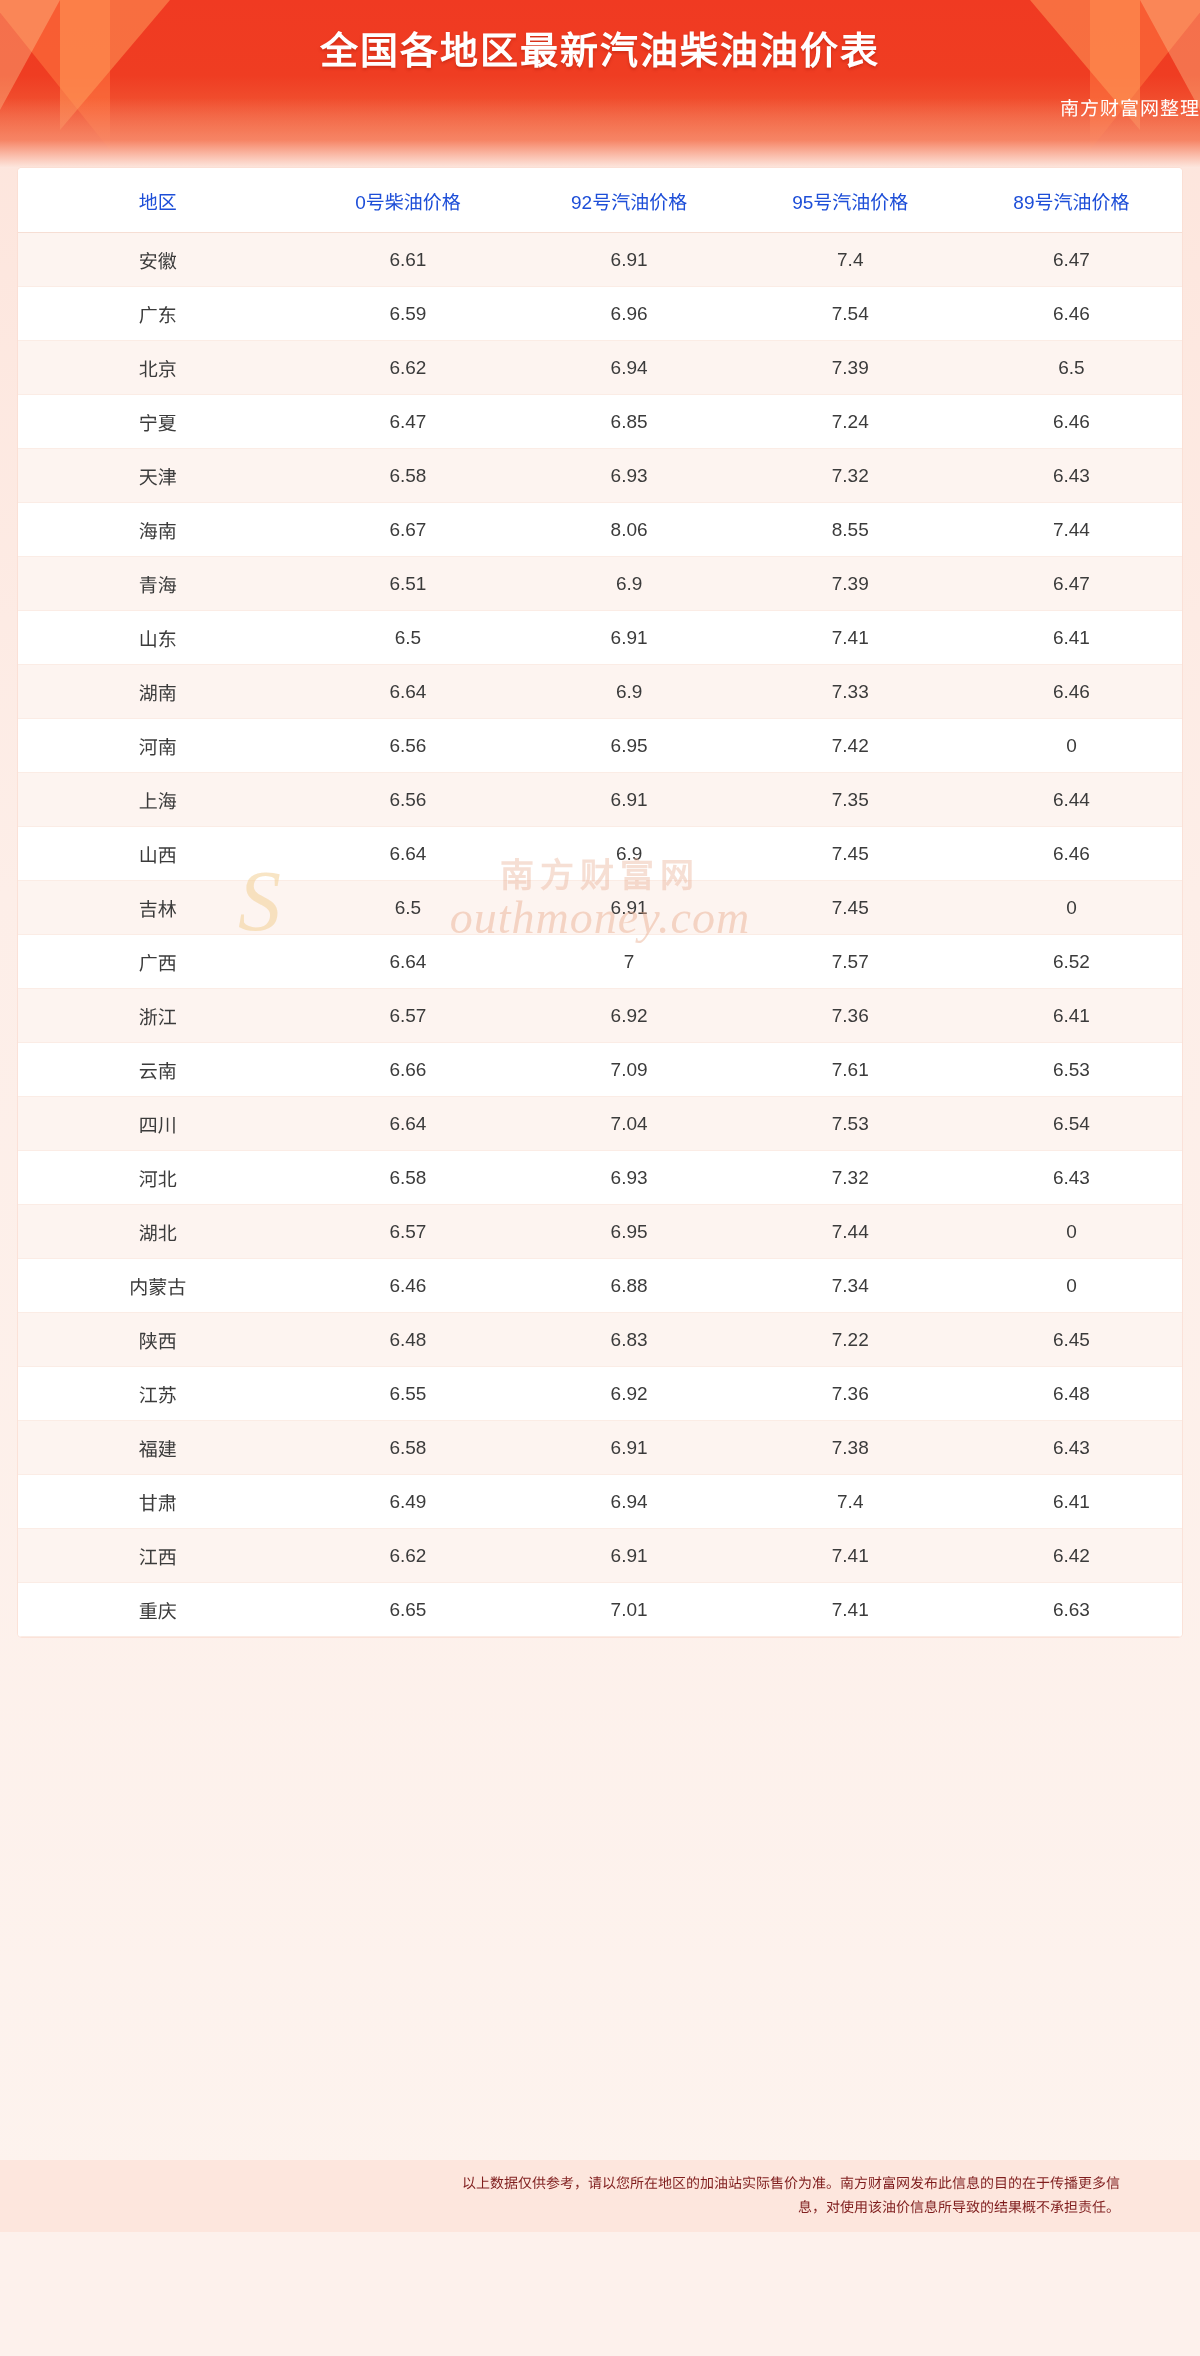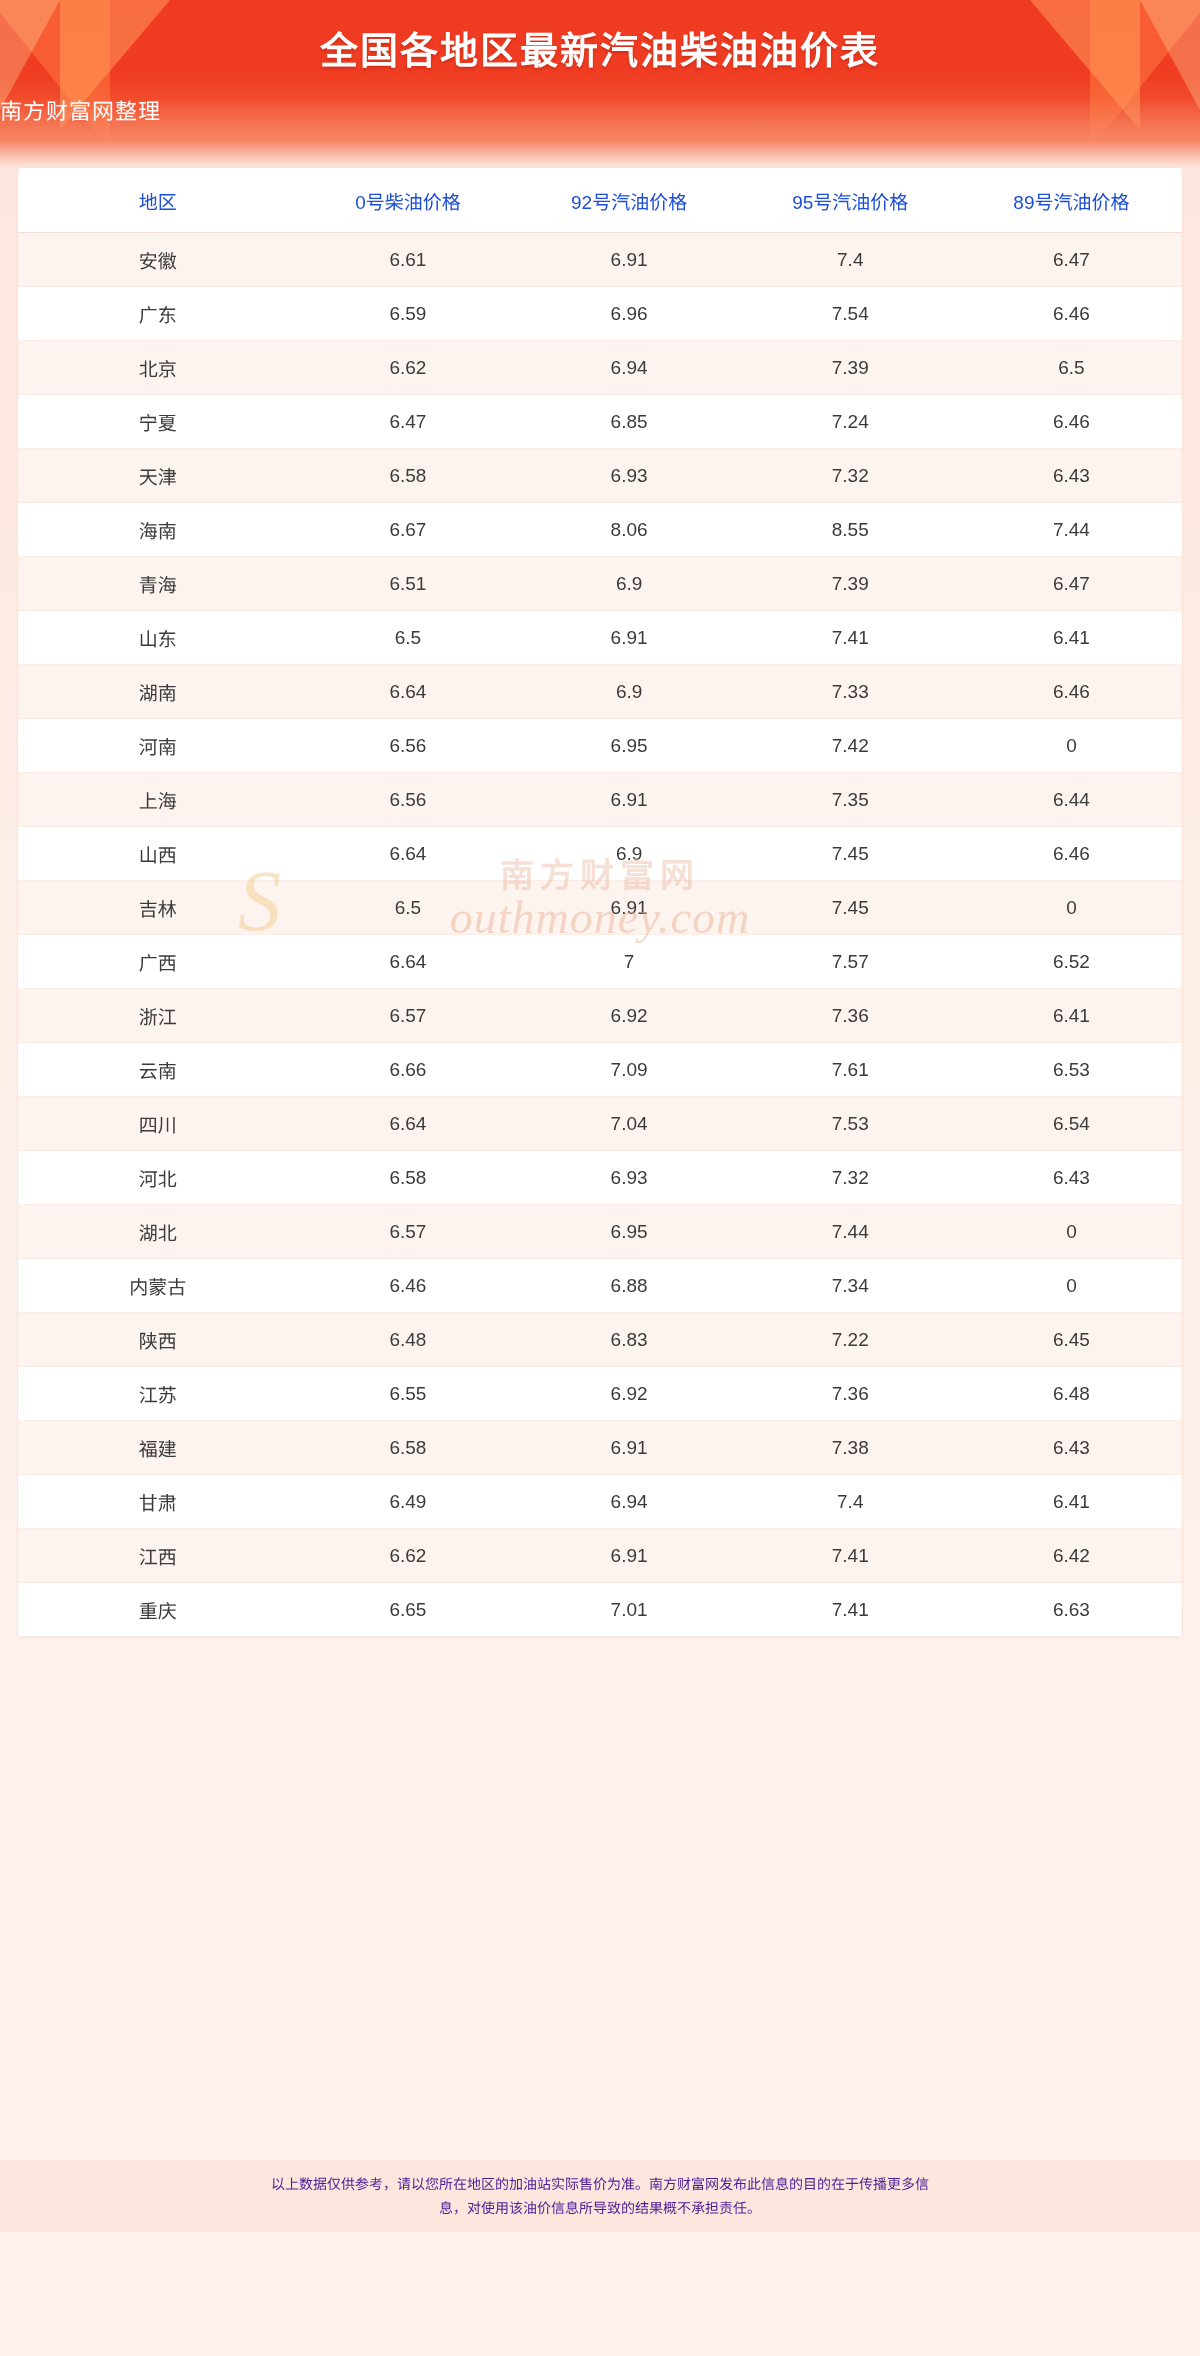--- a/index.html
+++ b/index.html
@@ -87,23 +87,23 @@
     color: #ffffff;
     font-size: 38px;
     font-weight: bold;
     letter-spacing: 2px;
     padding-top: 20px;
     text-shadow: 0 2px 3px rgba(150, 20, 0, .35);
   }
   .banner-sub {
     position: relative;
     z-index: 3;
-    text-align: left;
+    text-align: right;
     color: #ffffff;
-    font-size: 22px;
+    font-size: 19px;
     padding-top: 18px;
     letter-spacing: 1px;
   }
 
   
   .table-wrap {
     position: relative;
     margin: 0 18px;
     background: #ffffff;
     border-radius: 4px;
@@ -189,24 +189,25 @@
     right: 0;
     bottom: 0;
     height: 72px;
     background: #fde6dd;
     display: flex;
     align-items: center;
     justify-content: center;
   }
   .footer-inner {
     width: 1040px;
-    text-align: center;
+    text-align: right;
     font-size: 14px;
     line-height: 24px;
-    color: #4c1d95;
+    color: #7f1d1d;
+    font-family: Liberation Mono, monospace;
   }
 </style>
 </head>
 <body>
 
 <div class="page">
 
   <div class="banner">
     <div class="banner-deco deco-l1"></div>
     <div class="banner-deco deco-l2"></div>

